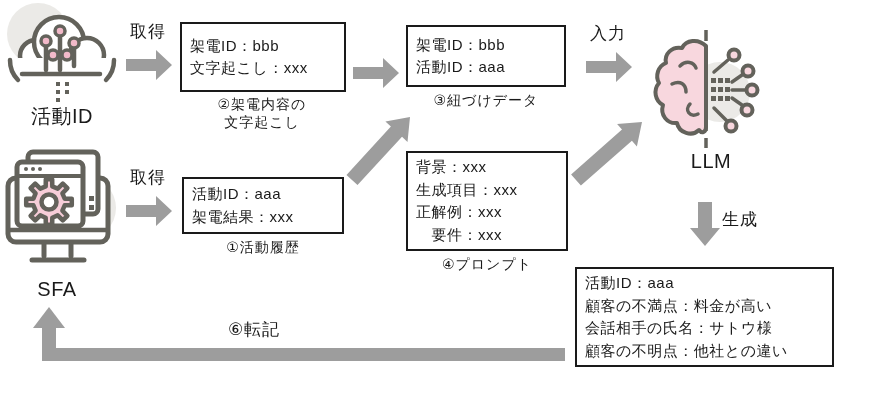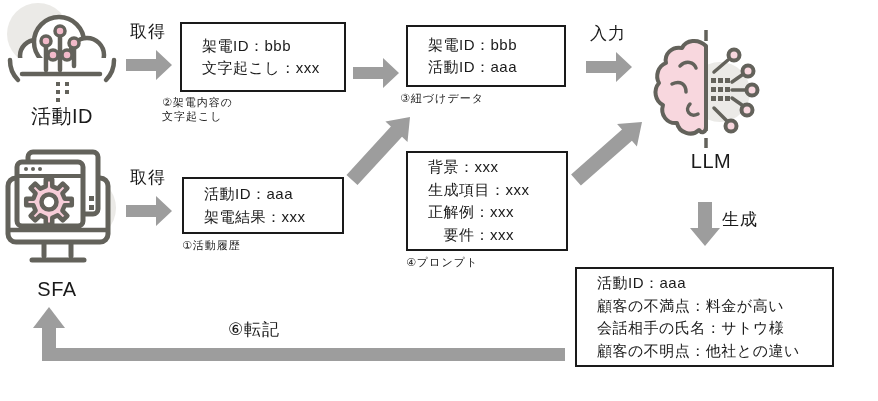--- a/index.html
+++ b/index.html
@@ -4,25 +4,25 @@
 <style>
   html,body{margin:0;padding:0;background:#fff;}
   #stage{
     position:relative;width:878px;height:401px;background:#fff;overflow:hidden;
     font-family:"Liberation Sans","DejaVu Sans",sans-serif;color:#1a1a1a;
   }
   .abs{position:absolute;}
   .box{
     position:absolute;border:2px solid #1a1a1a;background:#fff;
     box-sizing:border-box;display:flex;flex-direction:column;justify-content:center;
-    padding:4px 20px;font-size:15px;line-height:1.5;letter-spacing:0.5px;
+    padding:4px 8px;font-size:15px;line-height:1.5;letter-spacing:0.5px;
   }
   .box .bline{white-space:pre;}
   .caption{
-    position:absolute;font-size:11px;text-align:left;line-height:1.3;
+    position:absolute;font-size:14px;text-align:center;line-height:1.3;
     letter-spacing:1px;
   }
   .pre{white-space:pre-line;}
   .arrow-label{position:absolute;font-size:17px;text-align:center;letter-spacing:1px;}
   .node-label{position:absolute;font-size:20px;text-align:center;letter-spacing:0.5px;}
   svg{display:block;}
 </style>
 </head>
 <body>
 

